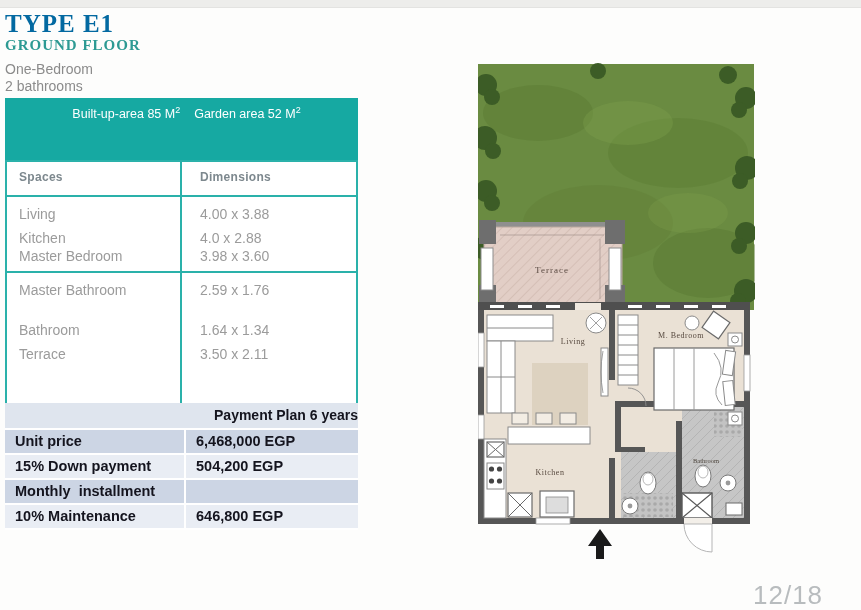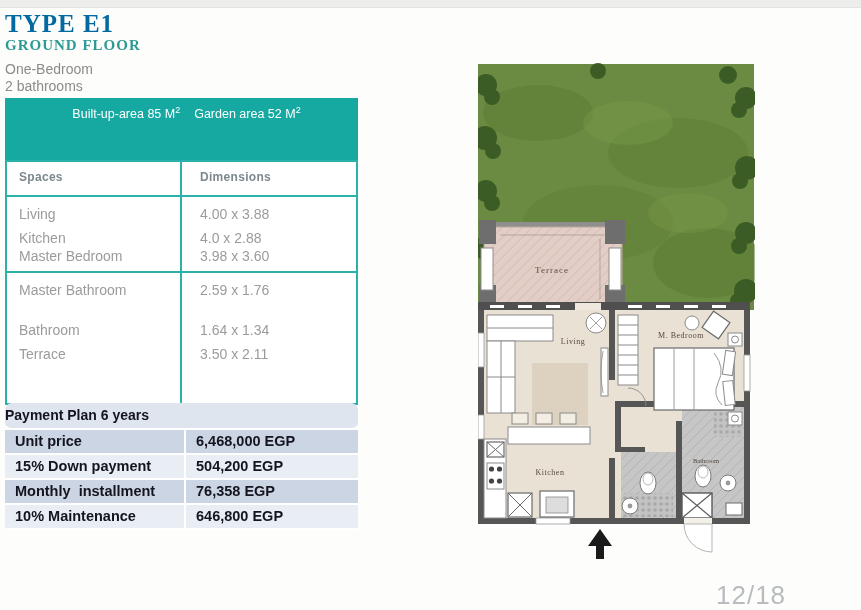--- a/index.html
+++ b/index.html
@@ -30,30 +30,30 @@
   .sp-cell{box-sizing:border-box;padding:8px 0 16px 12px;}
   .sp-cell.c1{width:175px;border-right:2px solid #2ab1aa;}
   .sp-cell.c2{flex:1;padding-left:18px;}
   .hdr .sp-cell{font-size:12px;color:#7d888e;font-weight:bold;letter-spacing:.3px;}
   .sp-line{font-size:14px;color:#9b9b9b;line-height:18px;}
   .grp1 .sp-line.l1{margin-bottom:6px;}
   .grp2 .sp-line.l2{margin-top:22px;}
   .grp2 .sp-line.l3{margin-top:6px;}
 
   .pay{position:absolute;left:5px;top:403px;width:353px;}
-  .pay-hdr{height:25px;background:#dfe5ee;text-align:left;font-size:14px;font-weight:bold;
-           color:#14141e;line-height:25px;border-bottom:2px solid #fff;border-radius:7px;}
+  .pay-hdr{height:25px;background:#dfe5ee;text-align:right;font-size:14px;font-weight:bold;
+           color:#14141e;line-height:25px;border-bottom:2px solid #fff;}
   .pay-row{display:flex;height:23px;border-bottom:2px solid #fff;}
   .pay-row .pc1{width:181px;box-sizing:border-box;padding-left:10px;border-right:2px solid #fff;}
   .pay-row .pc2{flex:1;box-sizing:border-box;padding-left:10px;}
   .pay-row div{font-size:14.5px;font-weight:bold;color:#14141e;line-height:23px;white-space:pre;}
   .pay-row.odd{background:#ccd5e4;}
   .pay-row.even{background:#e9edf4;}
 
-  .pagenum{position:absolute;left:716px;top:580px;font-size:26px;color:#b8bcbe;letter-spacing:1px;}
+  .pagenum{position:absolute;left:753px;top:580px;font-size:26px;color:#b8bcbe;letter-spacing:1px;}
 
   
   .plan{position:absolute;left:478px;top:63px;width:277px;height:500px;}
   svg text{font-family:"Liberation Serif",serif;}
 </style>
 </head>
 <body>
 
 <div class="stage">
   <div class="topbar"></div>
@@ -103,21 +103,20 @@
     <div class="pay-row odd">
       <div class="pc1">Unit price</div>
       <div class="pc2">6,468,000 EGP</div>
     </div>
     <div class="pay-row even">
       <div class="pc1">15% Down payment</div>
       <div class="pc2">504,200 EGP</div>
     </div>
     <div class="pay-row odd">
       <div class="pc1">Monthly  installment</div>
-      <div class="pc2">76,358 EGP</div>
     </div>
     <div class="pay-row even">
       <div class="pc1">10% Maintenance</div>
       <div class="pc2">646,800 EGP</div>
     </div>
   </div>
 
   <div class="plan">
     <svg width="277" height="500" viewBox="0 0 277 500">
       <defs>

